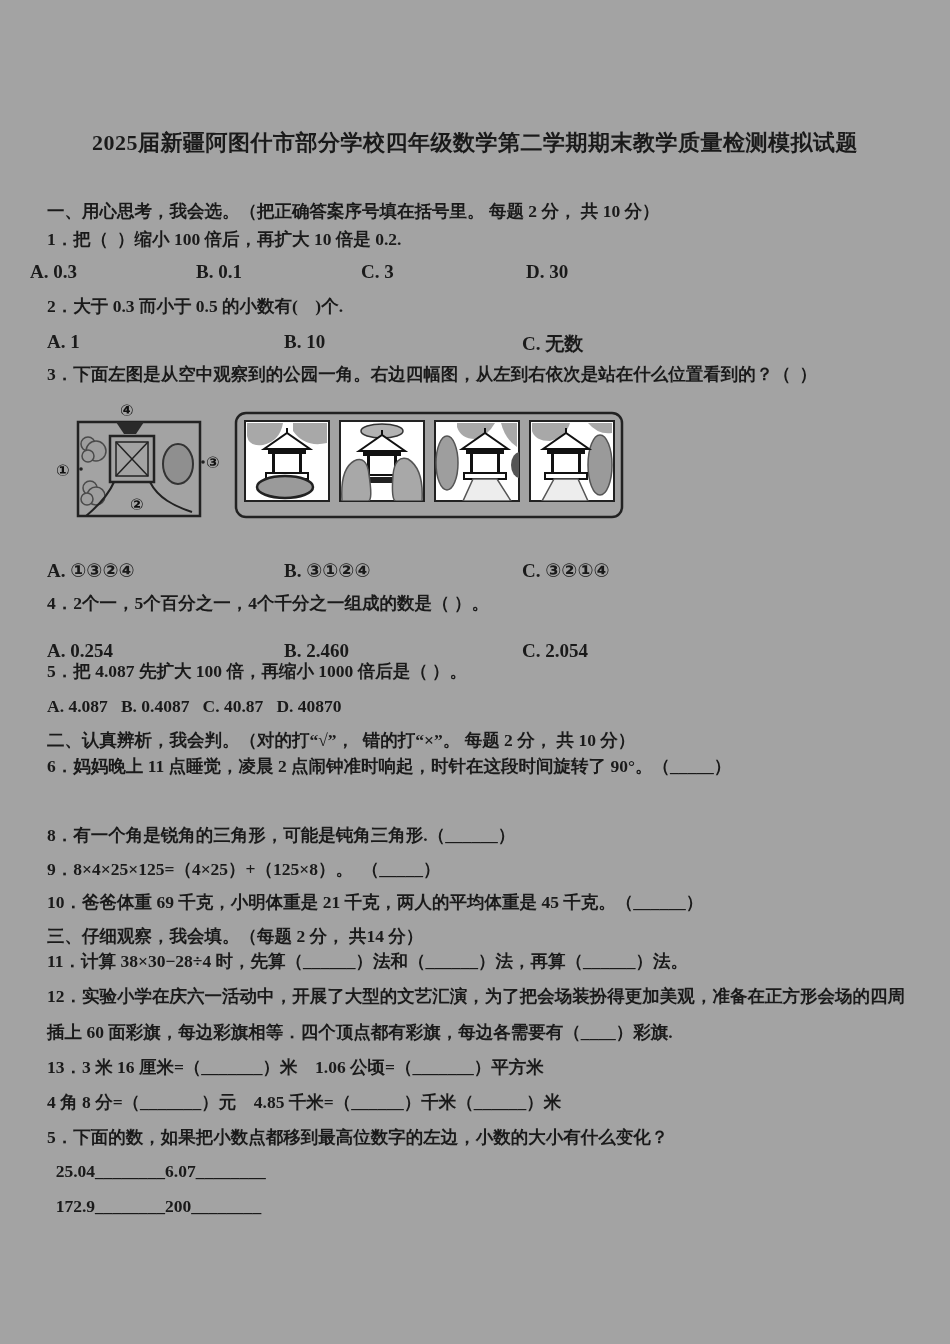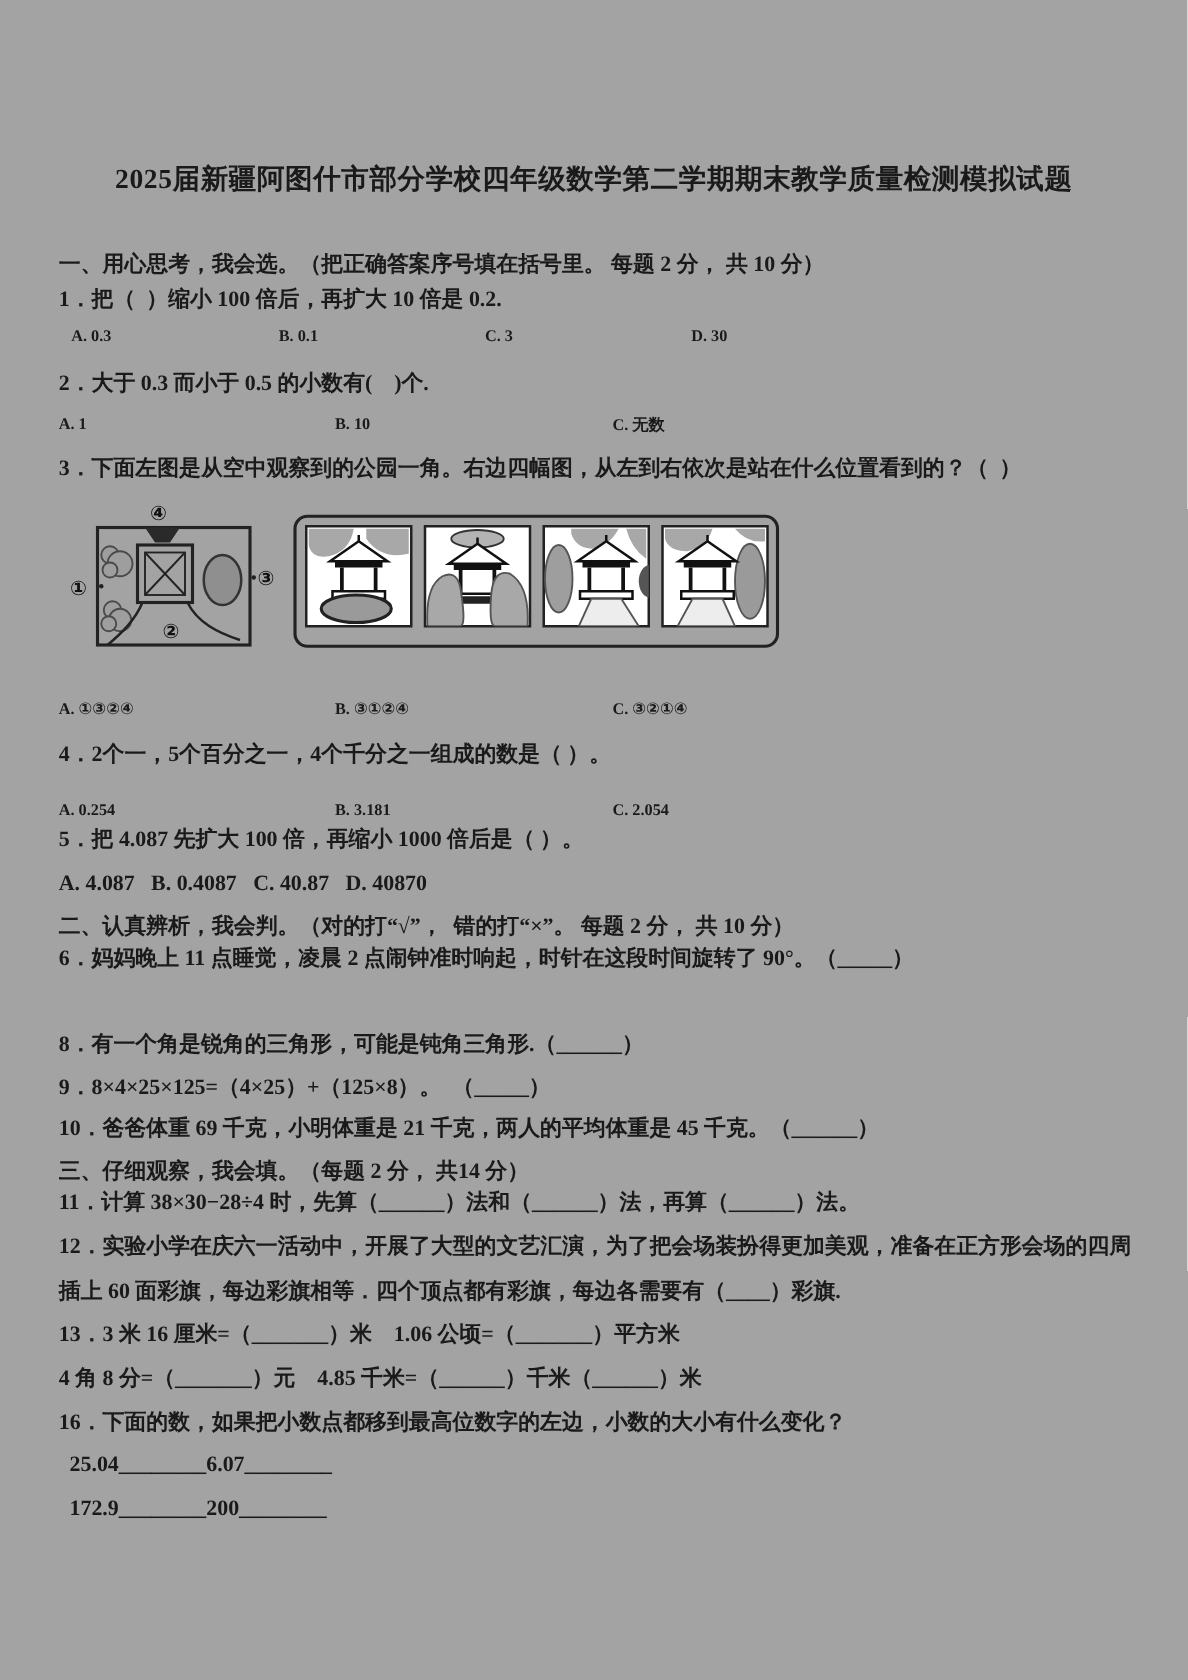--- a/index.html
+++ b/index.html
@@ -15,28 +15,29 @@
   .line{
     position:absolute;left:47px;margin:0;
     font-size:17.5px;line-height:1.25;
     white-space:pre-wrap;
   }
   .title{
     position:absolute;left:0;right:0;top:128px;margin:0;
     text-align:center;font-size:22px;letter-spacing:0.5px;
   }
   .opts4{
-    position:absolute;left:57px;width:870px;margin:0;
+    position:absolute;left:30px;width:870px;margin:0;
     display:grid;grid-template-columns:166px 165px 165px auto;
-    font-size:13px;
+    font-size:19px;
   }
   .opts3{
     position:absolute;left:47px;width:870px;margin:0;
     display:grid;grid-template-columns:221px 222px auto;
-    font-size:13px;
+    font-size:19px;
+    gap:16px;
   }
   .wrappar{
     position:absolute;left:47px;width:858px;margin:0;
     font-size:17.5px;line-height:36px;text-align:justify;
     white-space:normal;
   }
   .pairrow{
     position:absolute;left:47px;margin:0;
     display:grid;grid-template-columns:118px auto;
     font-size:17.5px;
@@ -166,38 +167,38 @@
   </div>
 
   <div class="opts3" style="top:559px">
     <span>A. ①③②④</span>
     <span>B. ③①②④</span>
     <span>C. ③②①④</span>
   </div>
   <p class="line" style="top:593px">4．2个一，5个百分之一，4个千分之一组成的数是（ ）。</p>
   <div class="opts3" style="top:640px">
     <span>A. 0.254</span>
-    <span>B. 3.181</span>
+    <span>B. 2.460</span>
     <span>C. 2.054</span>
   </div>
   <p class="line" style="top:661px">5．把 4.087 先扩大 100 倍，再缩小 1000 倍后是（ ）。</p>
   <p class="line" style="top:696px">A. 4.087   B. 0.4087   C. 40.87   D. 40870</p>
 
   <p class="line" style="top:730px">二、认真辨析，我会判。（对的打“√”，  错的打“×”。 每题 2 分， 共 10 分）</p>
   <p class="line" style="top:756px">6．妈妈晚上 11 点睡觉，凌晨 2 点闹钟准时响起，时针在这段时间旋转了 90°。（_____）</p>
   <p class="line" style="top:825px">8．有一个角是锐角的三角形，可能是钝角三角形.（______）</p>
   <p class="line" style="top:859px">9．8×4×25×125=（4×25）+（125×8）。  （_____）</p>
   <p class="line" style="top:892px">10．爸爸体重 69 千克，小明体重是 21 千克，两人的平均体重是 45 千克。（______）</p>
 
   <p class="line" style="top:926px">三、仔细观察，我会填。（每题 2 分， 共14 分）</p>
   <p class="line" style="top:951px">11．计算 38×30−28÷4 时，先算（______）法和（______）法，再算（______）法。</p>
   <p class="wrappar" style="top:978px">12．实验小学在庆六一活动中，开展了大型的文艺汇演，为了把会场装扮得更加美观，准备在正方形会场的四周插上 60 面彩旗，每边彩旗相等．四个顶点都有彩旗，每边各需要有（____）彩旗.</p>
   <p class="line" style="top:1057px">13．3 米 16 厘米=（_______）米    1.06 公顷=（_______）平方米</p>
   <p class="line" style="top:1092px">4 角 8 分=（_______）元    4.85 千米=（______）千米（______）米</p>
-  <p class="line" style="top:1127px">16．下面的数，如果把小数点都移到最高位数字的左边，小数的大小有什么变化？</p>
+  <p class="line" style="top:1127px">5．下面的数，如果把小数点都移到最高位数字的左边，小数的大小有什么变化？</p>
   <div class="pairrow" style="top:1161px">
     <span>25.04________</span>
     <span>6.07________</span>
   </div>
   <div class="pairrow" style="top:1196px">
     <span>172.9________</span>
     <span>200________</span>
   </div>
 
 </div>

